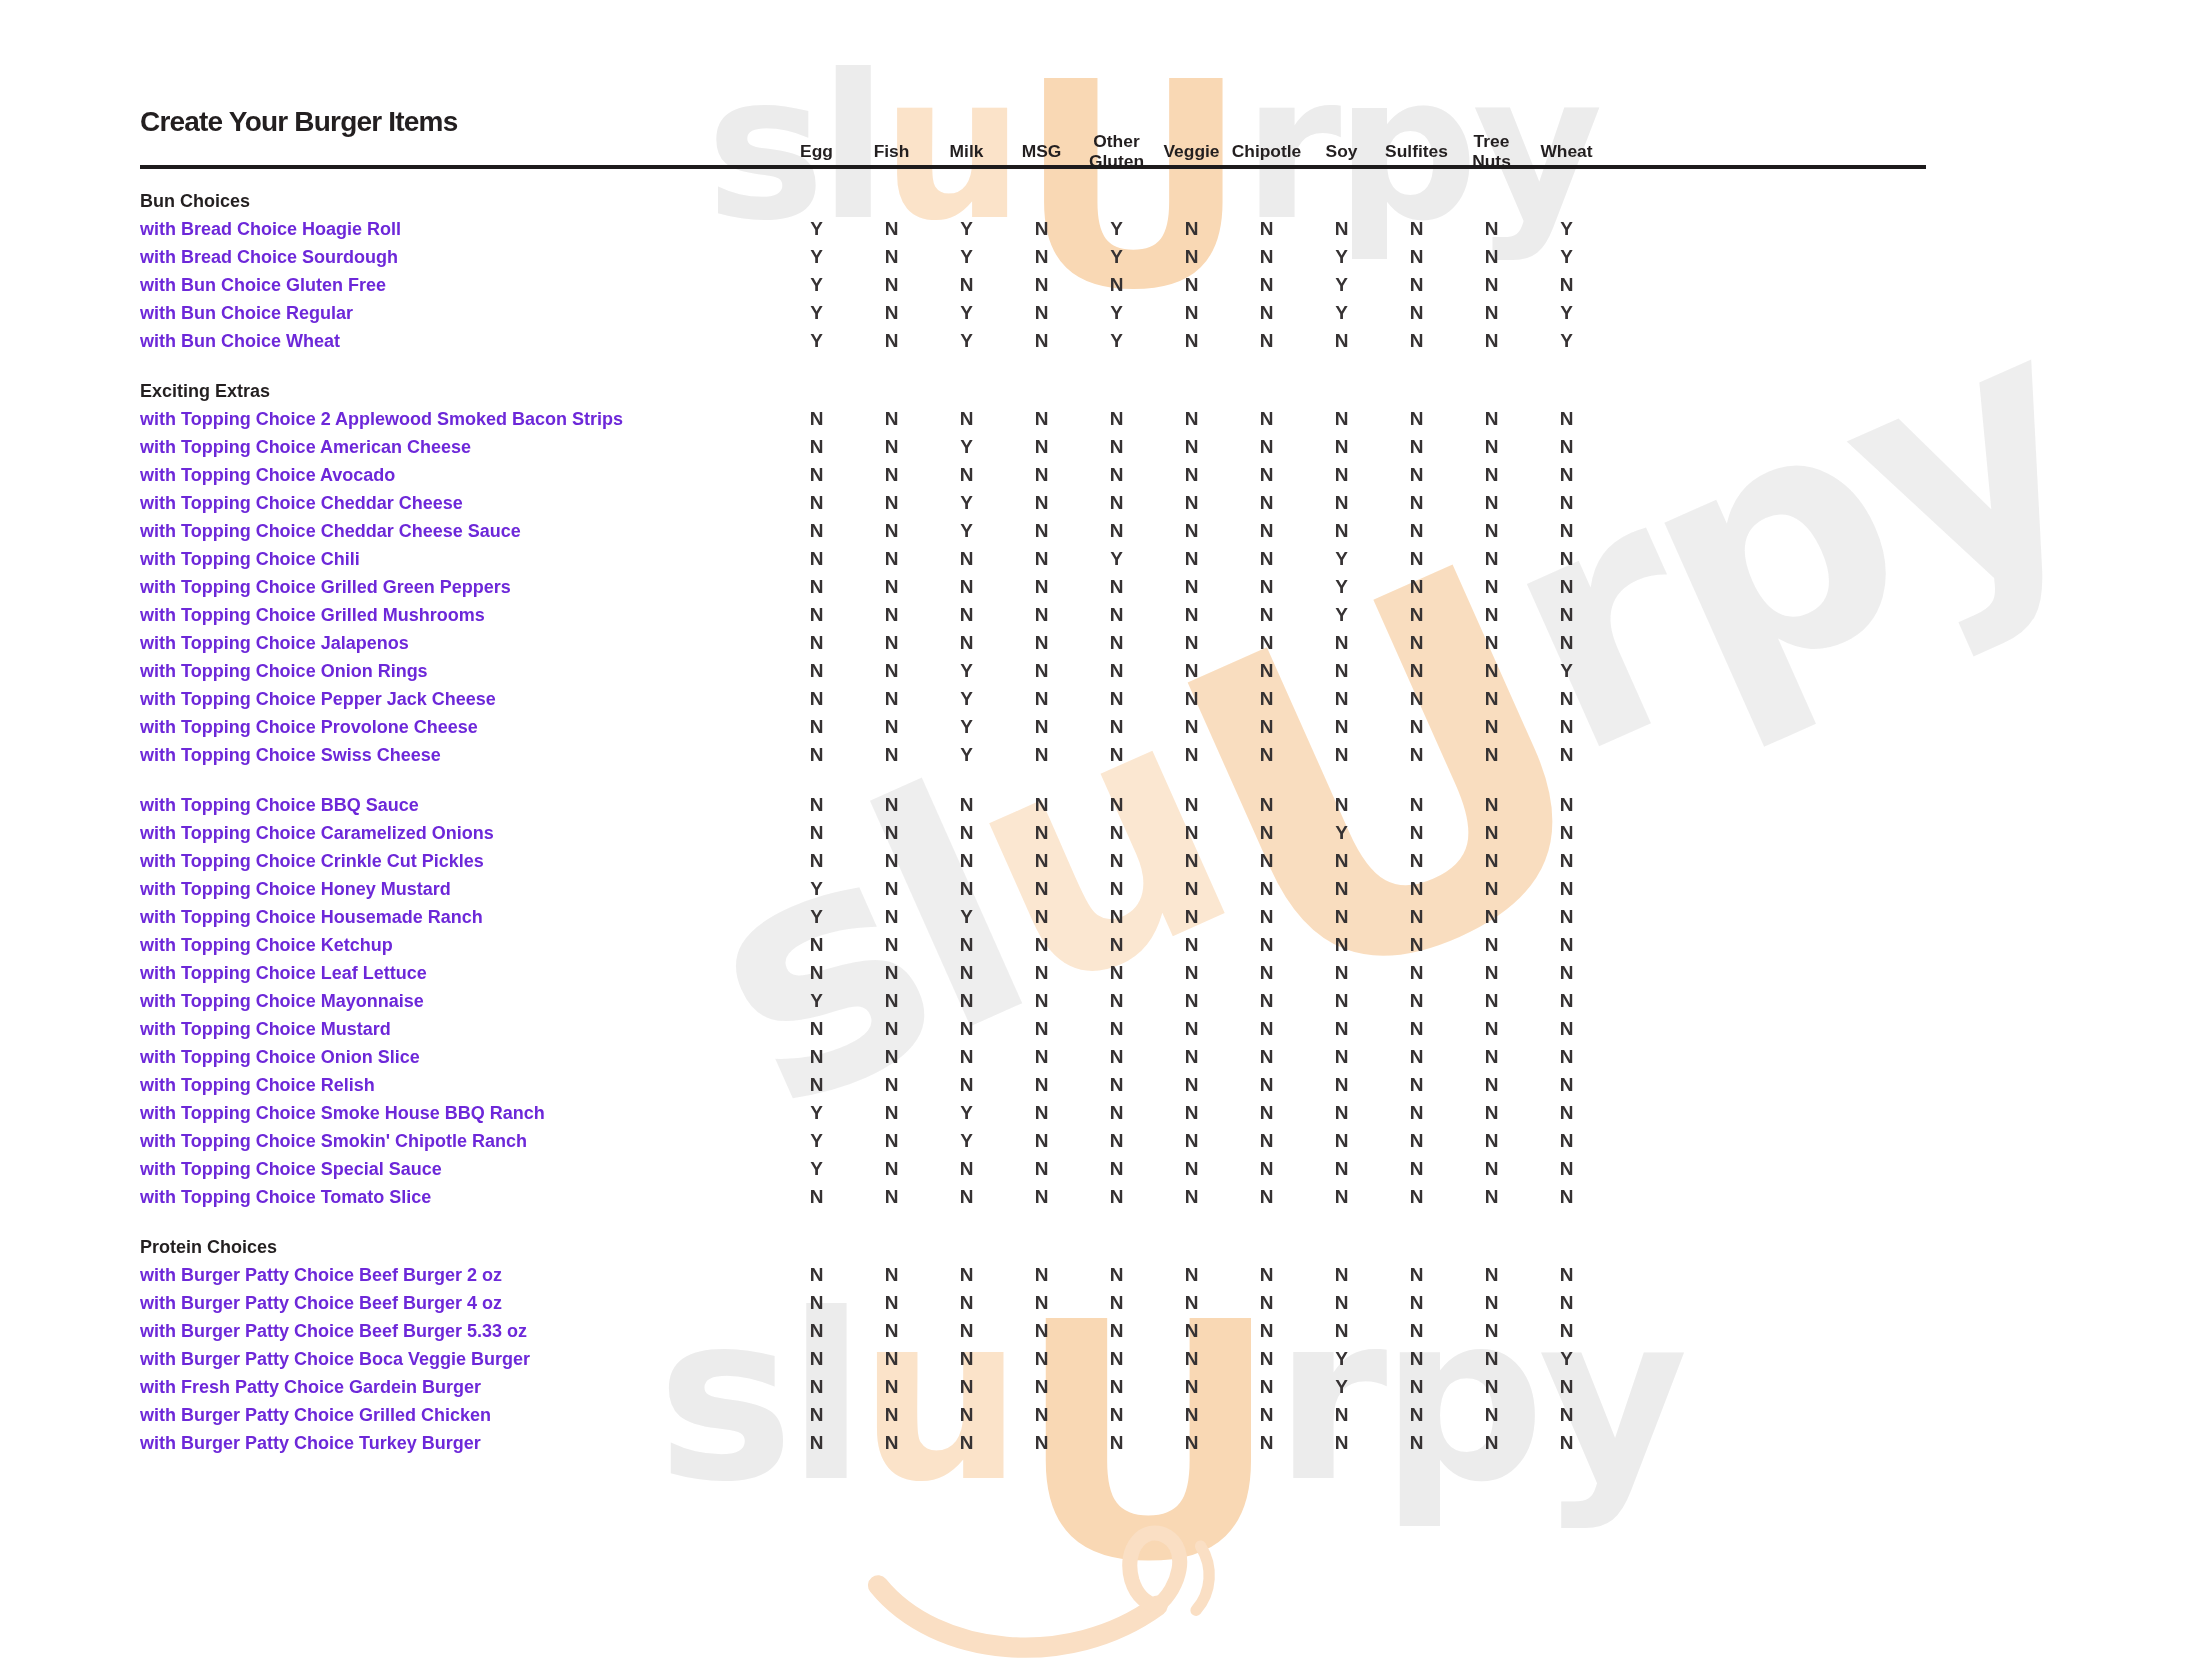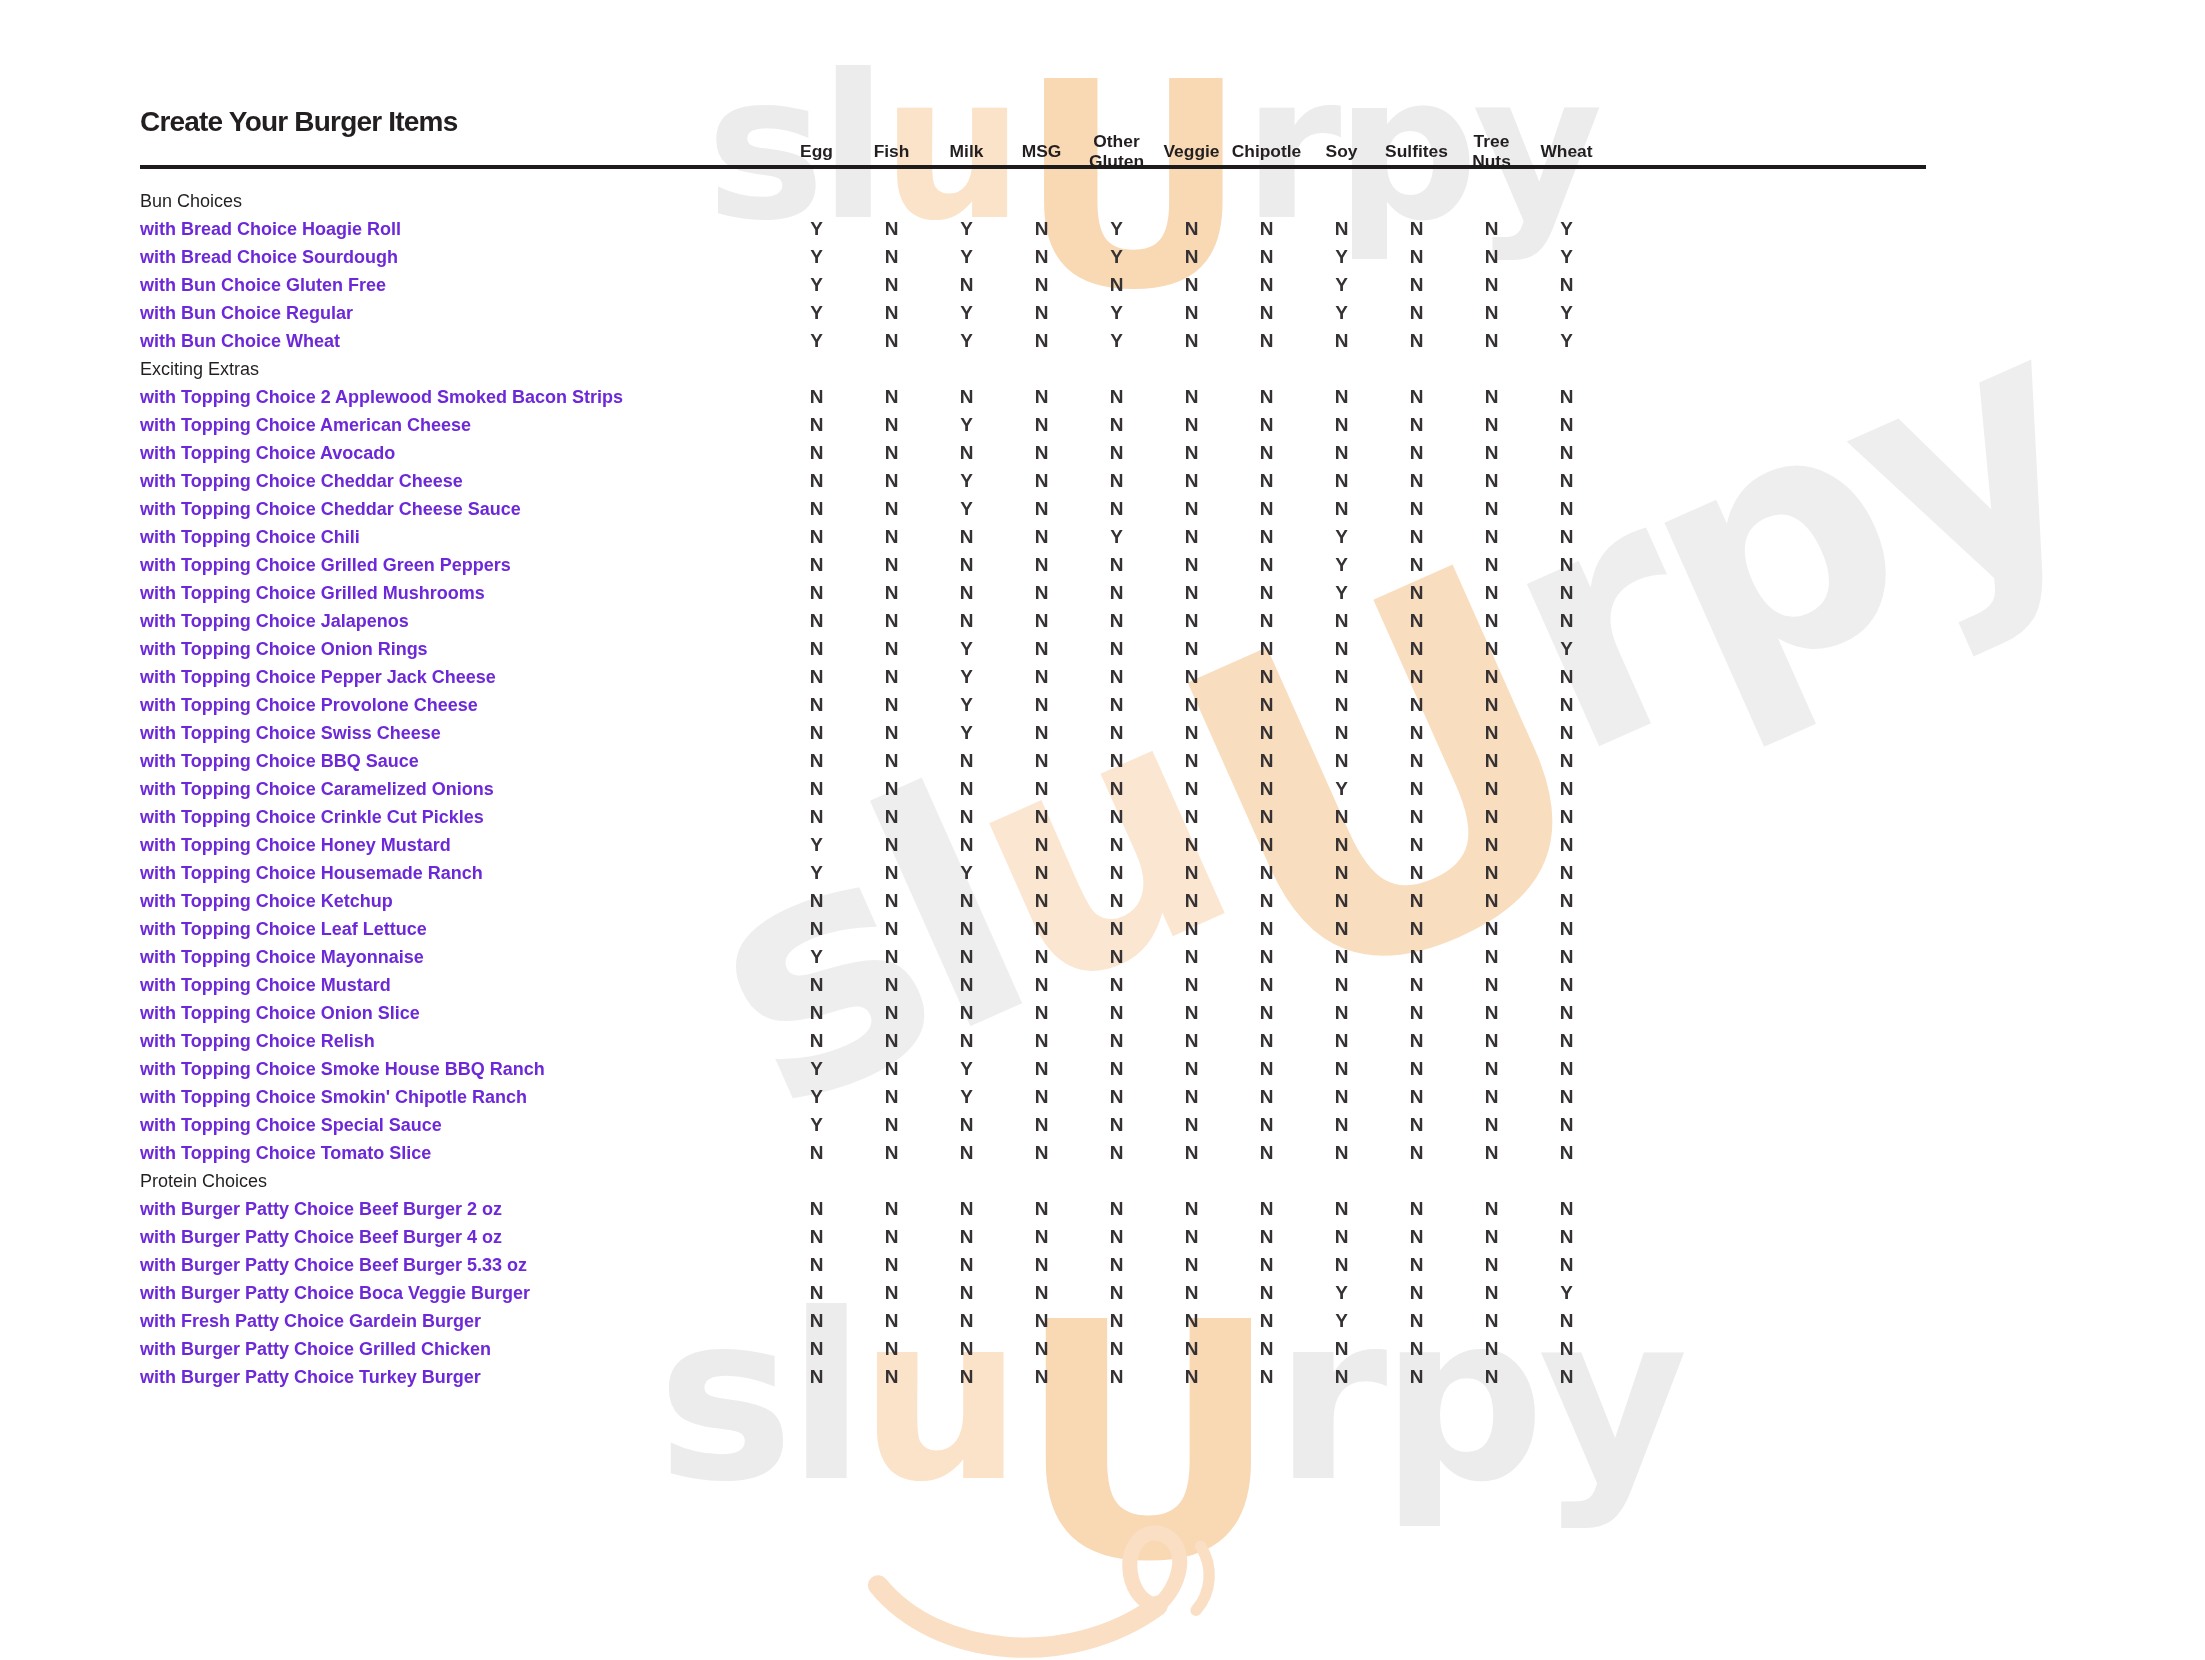--- a/index.html
+++ b/index.html
@@ -49,26 +49,26 @@
     font-size:17.4px; font-weight:700; line-height:1.12;
     color:#231f20;
   }
 
   .divider {
     position:absolute; left:140px; top:165px;
     width:1786px; height:3.8px; background:#1d1b1c;
   }
 
   .sections { position:absolute; left:140px; top:168px; width:1470px; }
-  .section { }
+  .section { margin-top:22px; }
   .section:first-child { margin-top:19px; }
 
   .section-title {
     height:28px; display:flex; align-items:center;
-    font-size:18px; font-weight:400; color:#231f20;
+    font-size:18px; font-weight:700; color:#231f20;
   }
   .row {
     height:28px;
     display:grid; grid-template-columns:639px repeat(11,75px);
     align-items:center;
   }
   .row-label { font-size:18px; font-weight:700; color:#6d28d9; white-space:nowrap; }
   .cell { text-align:center; font-size:19px; font-weight:700; color:#363233; }
 </style>
 </head>

